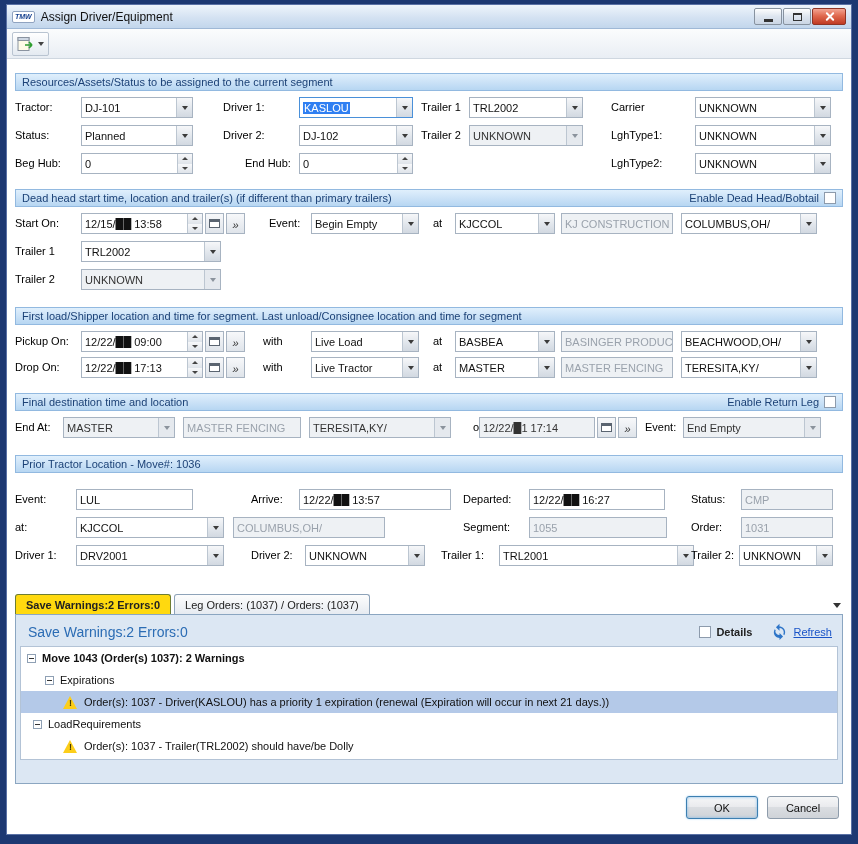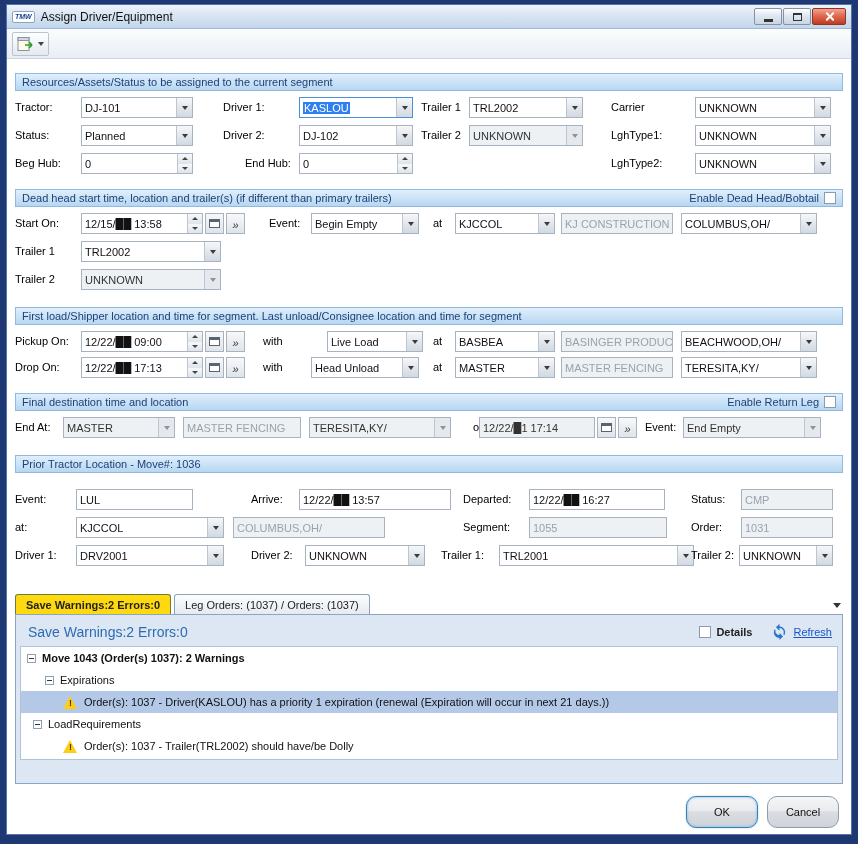--- a/index.html
+++ b/index.html
@@ -74,21 +74,21 @@
   .trow.sel{background:#b4c9e8;}
   .bold{font-weight:bold;}
   .exp{width:9px;height:9px;border:1px solid #8fa0b4;background:#fff;position:relative;flex:0 0 9px;}
   .exp::after{content:"";position:absolute;left:1px;right:1px;top:3px;height:1px;background:#333;}
   .wicon{position:relative;width:15px;height:13px;flex:0 0 15px;}
   .wicon::before{content:"";position:absolute;left:0;top:0;border-left:7.5px solid transparent;border-right:7.5px solid transparent;border-bottom:13px solid #fcce1a;}
   .wicon::after{content:"!";position:absolute;left:0;right:0;top:2px;text-align:center;font-size:9px;font-weight:bold;color:#4a3c00;}
 
   
   .footer{display:flex;justify-content:flex-end;gap:9px;margin:12px 12px 0 0;}
-  .btn{width:72px;height:32px;border:1px solid #8e9cab;border-radius:10px;background:linear-gradient(#f5f6f7,#eaebee 45%,#dadde1 50%,#cfd3d8);font-size:11px;display:flex;align-items:center;justify-content:center;color:#111;}
+  .btn{width:72px;height:23px;border:1px solid #8e9cab;border-radius:3px;background:linear-gradient(#f5f6f7,#eaebee 45%,#dadde1 50%,#cfd3d8);font-size:11px;display:flex;align-items:center;justify-content:center;color:#111;}
   .btn.primary{border-color:#3c7fb1;box-shadow:0 0 3px #7ab8e8 inset,0 0 2px #9fd0f5;}
 </style>
 </head>
 <body>
 
 <div class="frame">
  <div class="inner">
 
   <div class="titlebar">
     <span class="logo">TMW</span>
@@ -288,21 +288,21 @@
               <i class="sd"></i>
             </span>
       </div>
       <div class="mini-btn" style="left:190px">
             <i class="cal"></i>
           </div>
       <div class="mini-btn" style="left:211px">
             <i class="chev"></i>
           </div>
       <span class="lbl" style="left:248px">with</span>
-      <div class="field" style="left:312px;width:96px">
+      <div class="field" style="left:296px;width:108px">
         <span class="val">Live Load</span>
         <span class="db">
               <i class="arr"></i>
             </span>
       </div>
       <span class="lbl" style="left:418px">at</span>
       <div class="field" style="left:440px;width:100px">
         <span class="val">BASBEA</span>
         <span class="db">
               <i class="arr"></i>
@@ -328,21 +328,21 @@
             </span>
       </div>
       <div class="mini-btn" style="left:190px">
             <i class="cal"></i>
           </div>
       <div class="mini-btn" style="left:211px">
             <i class="chev"></i>
           </div>
       <span class="lbl" style="left:248px">with</span>
       <div class="field" style="left:296px;width:108px">
-        <span class="val">Head Unload</span>
+        <span class="val">Live Tractor</span>
         <span class="db">
               <i class="arr"></i>
             </span>
       </div>
       <span class="lbl" style="left:418px">at</span>
       <div class="field" style="left:440px;width:100px">
         <span class="val">MASTER</span>
         <span class="db">
               <i class="arr"></i>
             </span>

